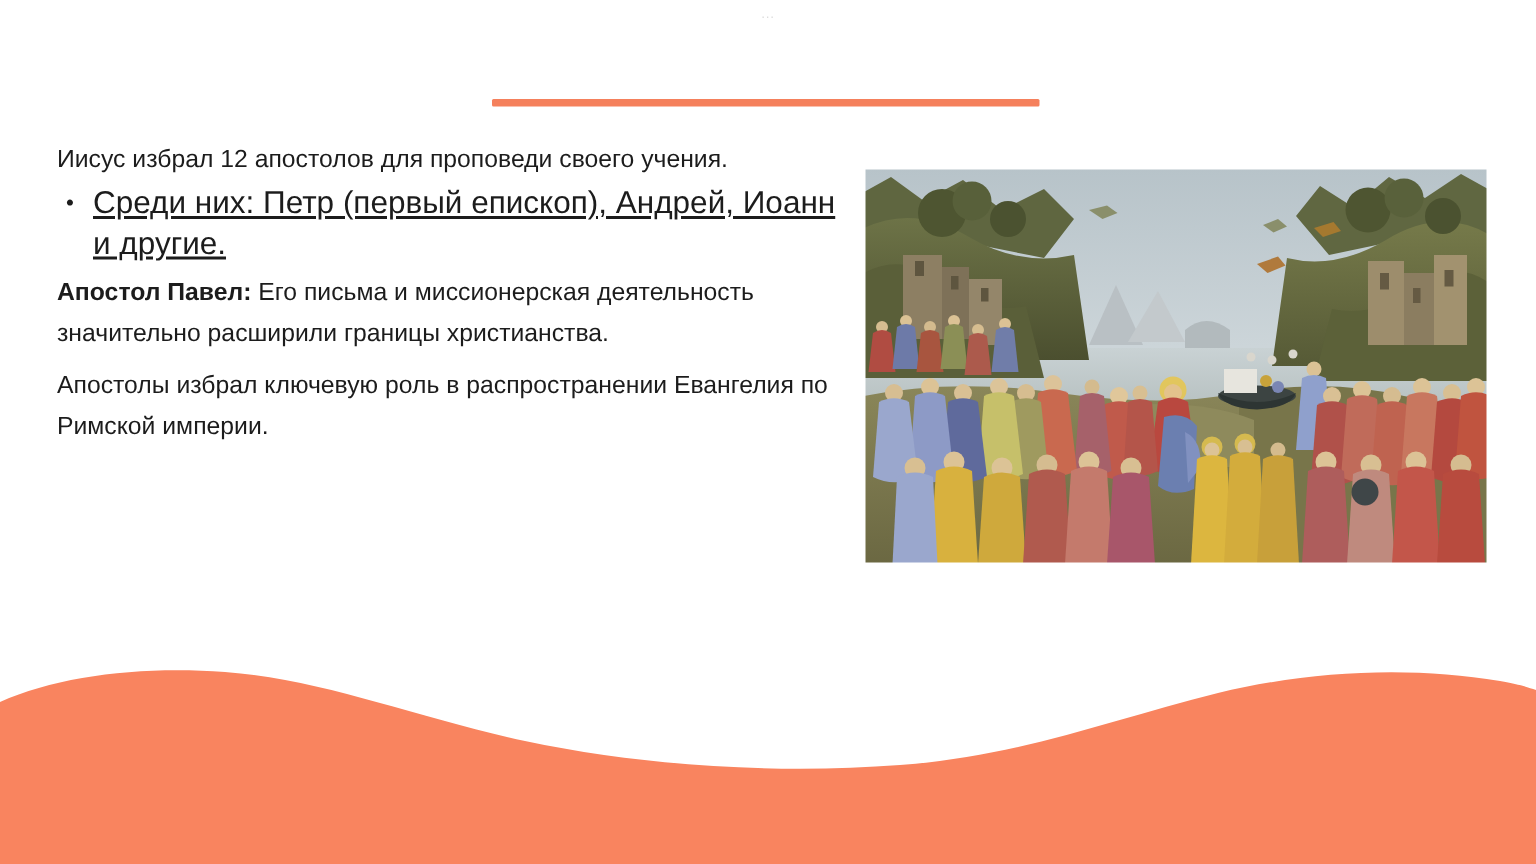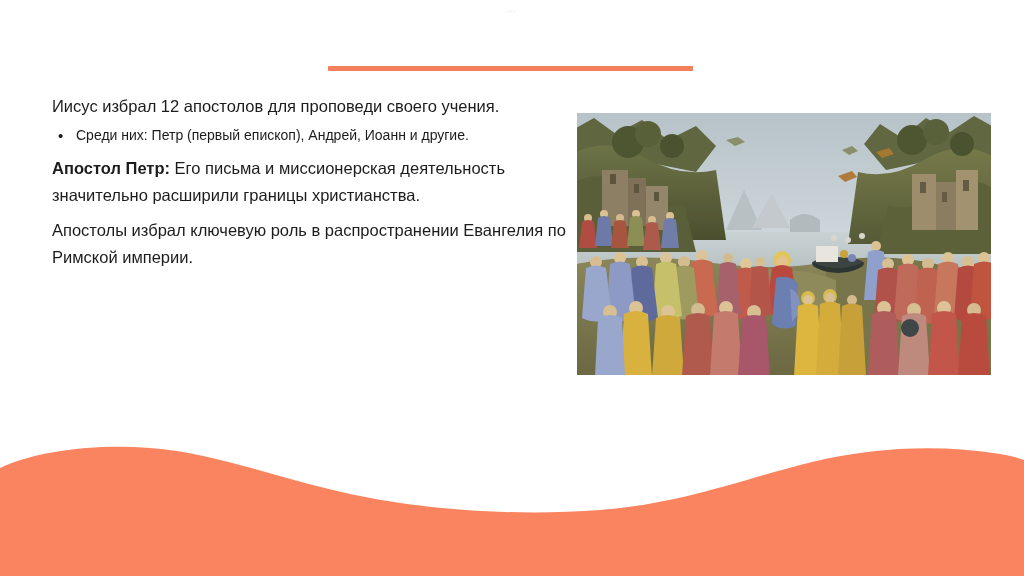--- a/index.html
+++ b/index.html
@@ -41,21 +41,21 @@
     top: 66px;
     width: 365px;
     height: 5px;
     background: #f5805c;
     border-radius: 1px;
   }
 
   
   .body-text {
     position: absolute;
-    left: 52px;
+    left: 38px;
     top: 93px;
     width: 534px;
     color: #1c1c1c;
     font-size: 16.5px;
     line-height: 27px;
   }
   .para {
     margin: 0 0 2px 0;
     font-size: 16.5px;
     line-height: 27px;
@@ -73,23 +73,24 @@
     width: 17px;
     text-align: left;
     font-size: 15px;
     line-height: 27px;
     color: #1c1c1c;
     padding-left: 6px;
     box-sizing: border-box;
   }
   .bullet-text {
     flex: 1 1 auto;
-    font-size: 14px;
+    font-size: 21px;
     line-height: 27px;
     padding-left: 7px;
+    text-decoration: underline;
   }
   .spacer-sm {
     height: 6px;
   }
 
   
   .picture {
     position: absolute;
     left: 576px;
     top: 112px;
@@ -131,21 +132,21 @@
 
     <p class="para">Иисус избрал 12 апостолов для проповеди своего учения.</p>
 
     <div class="bullet-row">
       <span class="bullet-dot">•</span>
       <span class="bullet-text">Среди них: Петр (первый епископ), Андрей, Иоанн и другие.</span>
     </div>
 
     <div class="spacer-sm"></div>
 
-    <p class="para"><b>Апостол Петр:</b><span> Его письма и миссионерская деятельность значительно расширили границы христианства.</span></p>
+    <p class="para"><b>Апостол Павел:</b><span> Его письма и миссионерская деятельность значительно расширили границы христианства.</span></p>
 
     <div class="spacer-sm"></div>
 
     <p class="para">Апостолы избрал ключевую роль в распространении Евангелия по Римской империи.</p>
   </div>
 
   <div class="picture">
     <svg viewBox="0 0 416 264" preserveAspectRatio="none" aria-hidden="true">
       <defs>
         <linearGradient id="sky" x1="0" y1="0" x2="0" y2="1">

